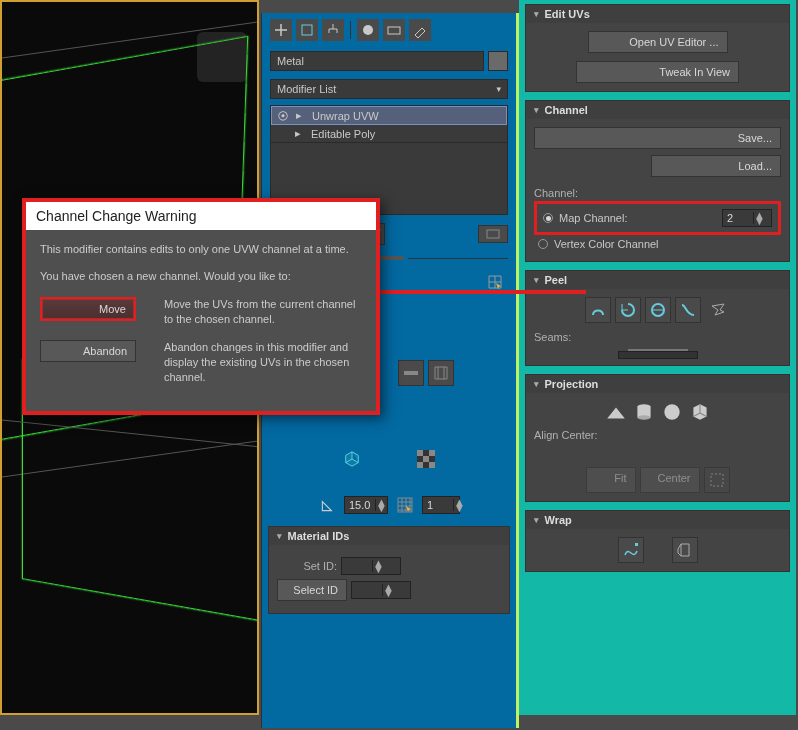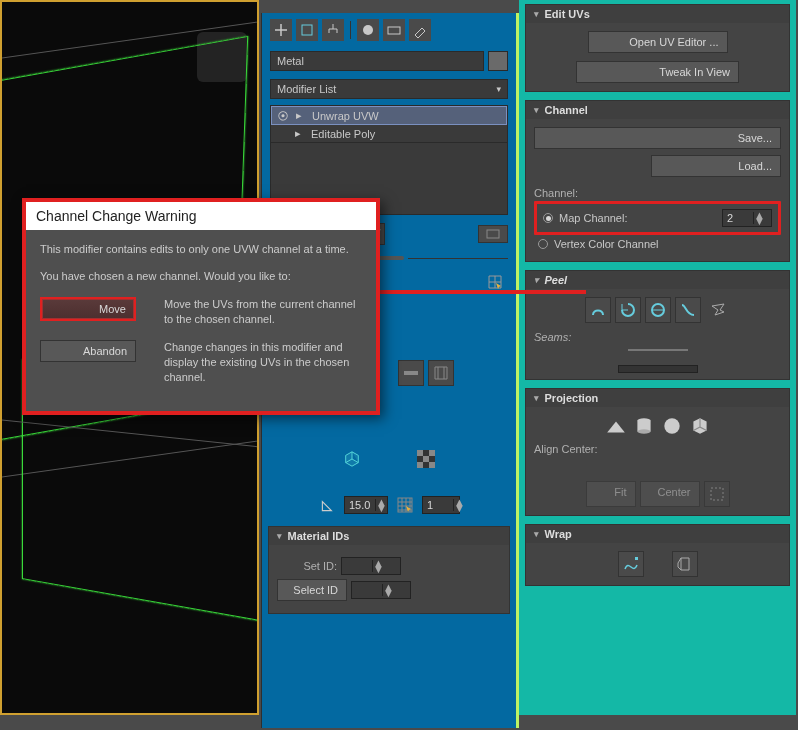--- a/index.html
+++ b/index.html
@@ -369,21 +369,21 @@
             </div>
         </div>
       </div>
       <div class="radio-row">
         <div class="radio"></div>
         <span>Vertex Color Channel</span>
       </div>
     </div>
   </div>
 
-  <div class="rollout" style="position:relative;padding-bottom:14px;font-style:italic;">
+  <div class="rollout" style="position:relative;">
     <div class="rollout-head">
         <span>Peel</span>
       </div>
     <div class="rollout-body">
       <div class="peel-strip">
         <div class="icon-cell">
             <svg viewBox="0 0 18 18">
               <path d="M4 14c0-6 10-6 10 0" stroke="#6cd" fill="none" stroke-width="2"></path>
             </svg>
           </div>
@@ -490,16 +490,16 @@
   <div class="dialog-title">Channel Change Warning</div>
   <div class="dialog-body">
     <p>This modifier contains edits to only one UVW channel at a time.</p>
     <p>You have chosen a new channel. Would you like to:</p>
     <div class="dlg-row">
       <div class="btn danger">Move</div>
       <div class="desc">Move the UVs from the current channel to the chosen channel.</div>
     </div>
     <div class="dlg-row">
       <div class="btn">Abandon</div>
-      <div class="desc">Change changes in this modifier and display the existing UVs in the chosen channel.</div>
+      <div class="desc">Abandon changes in this modifier and display the existing UVs in the chosen channel.</div>
     </div>
   </div>
 </div>
 
 </body></html>

